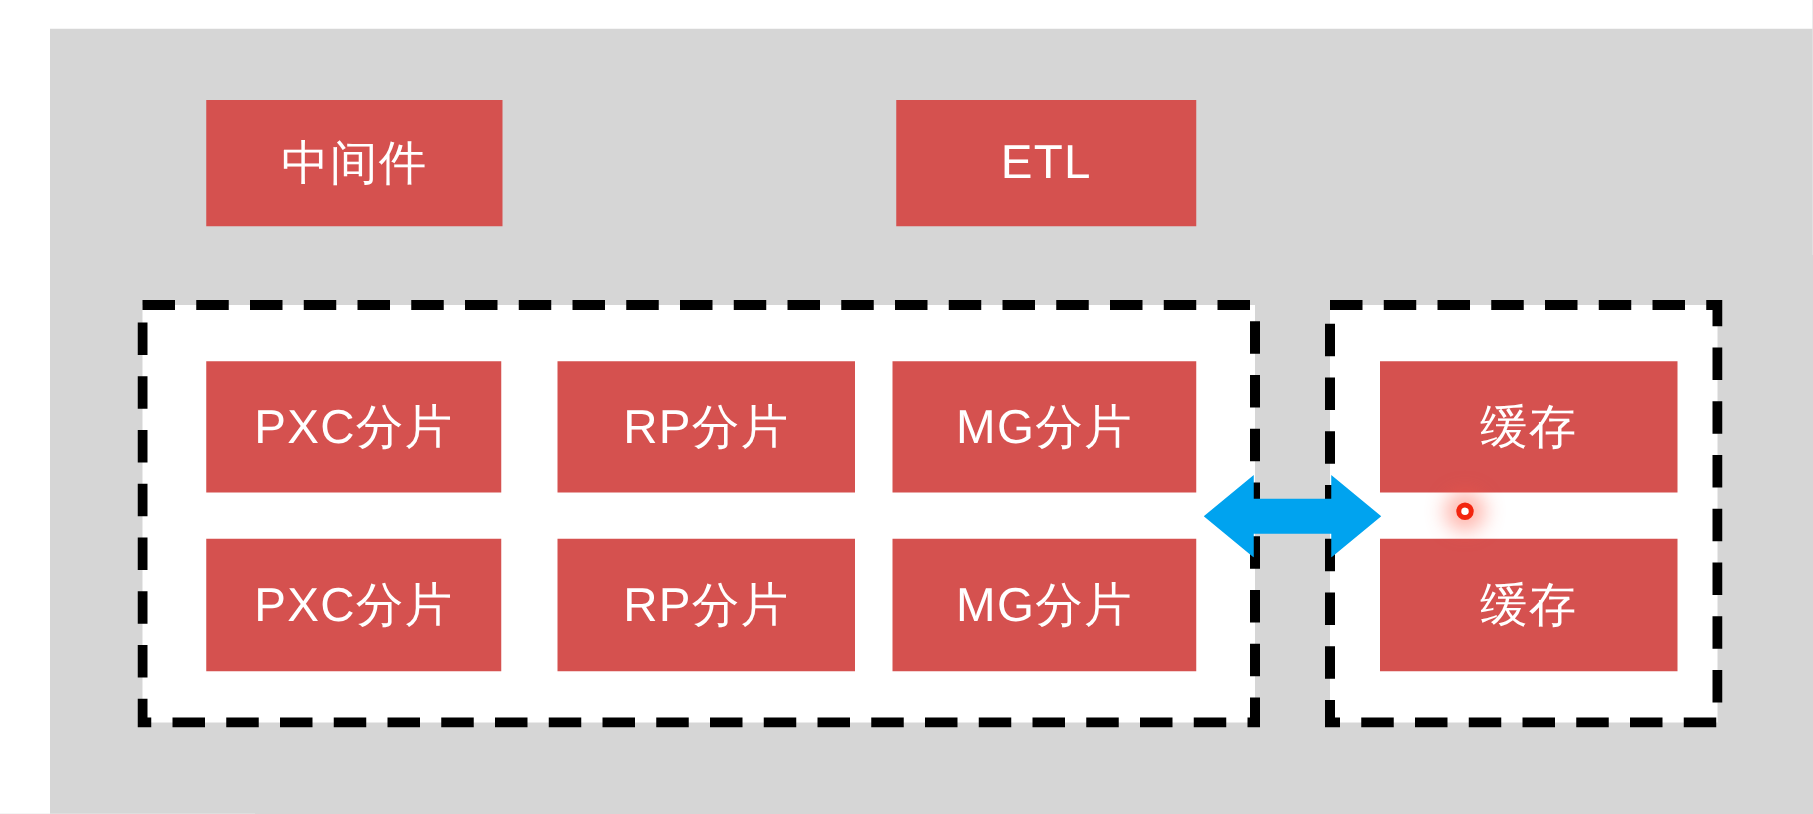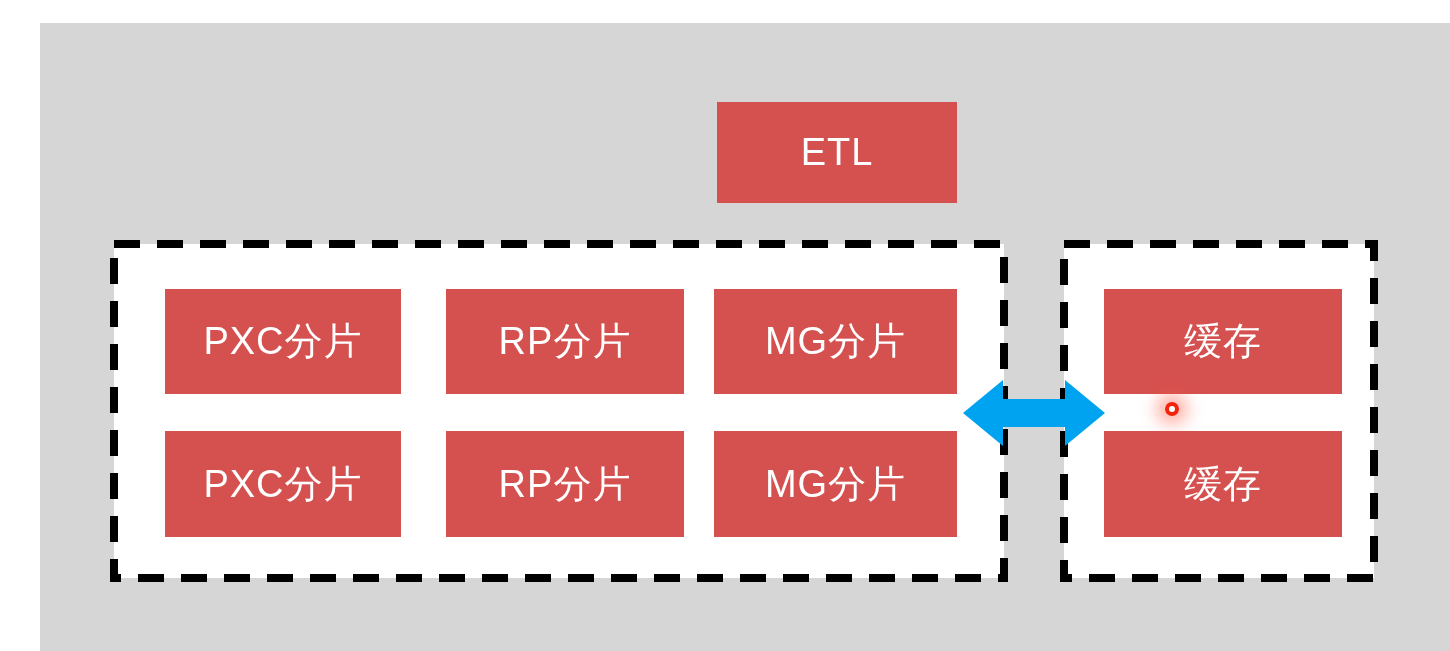--- a/index.html
+++ b/index.html
@@ -19,21 +19,21 @@
     background:#d5514f;
     color:#ffffff;
     display:flex;align-items:center;justify-content:center;
     font-size:38px;
     letter-spacing:1px;
     white-space:nowrap;
   }
   
   .b-t1{left:165px;top:80px;width:237px;height:101px;}
   .b-t2{left:446px;top:80px;width:238px;height:101px;}
-  .b-t3{left:717px;top:80px;width:240px;height:101px;margin-top:22px;}
+  .b-t3{left:717px;top:80px;width:240px;height:101px;}
   
   .dash{position:absolute;}
   .dashA{left:110px;top:240px;width:898px;height:342px;}
   .dashB{left:1060px;top:240px;width:318px;height:342px;}
   
   .b-s11{left:165px;top:289px;width:236px;height:105px;}
   .b-s12{left:446px;top:289px;width:238px;height:105px;}
   .b-s13{left:714px;top:289px;width:243px;height:105px;}
   .b-s21{left:165px;top:431px;width:236px;height:106px;}
   .b-s22{left:446px;top:431px;width:238px;height:106px;}
@@ -53,20 +53,21 @@
     box-shadow:0 0 16px 9px rgba(255,90,70,0.45);
   }
 </style>
 </head>
 <body>
 
 <div class="canvas">
 
   <div class="panel"></div>
 
+  <div class="rbox b-t1">中间件</div>
   <div class="rbox b-t3">ETL</div>
 
   <svg class="dash dashA" viewBox="0 0 898 342" xmlns="http://www.w3.org/2000/svg">
     <rect x="4" y="4" width="890" height="334" fill="#ffffff" stroke="#000000" stroke-width="8" stroke-dasharray="26 17"></rect>
   </svg>
 
   <svg class="dash dashB" viewBox="0 0 318 342" xmlns="http://www.w3.org/2000/svg">
     <rect x="4" y="4" width="310" height="334" fill="#ffffff" stroke="#000000" stroke-width="8" stroke-dasharray="26 17"></rect>
   </svg>
 

